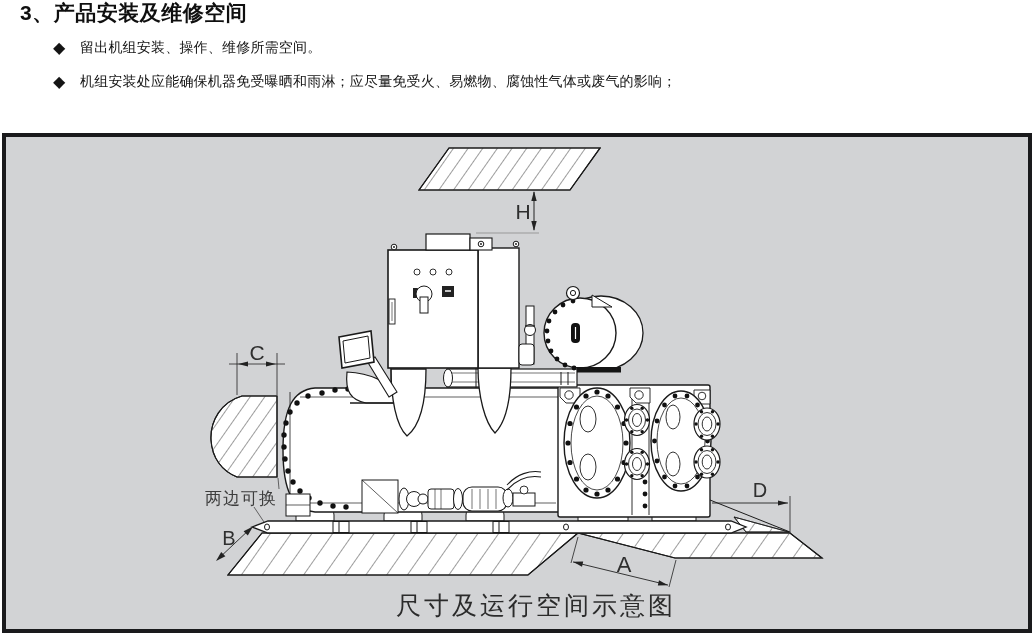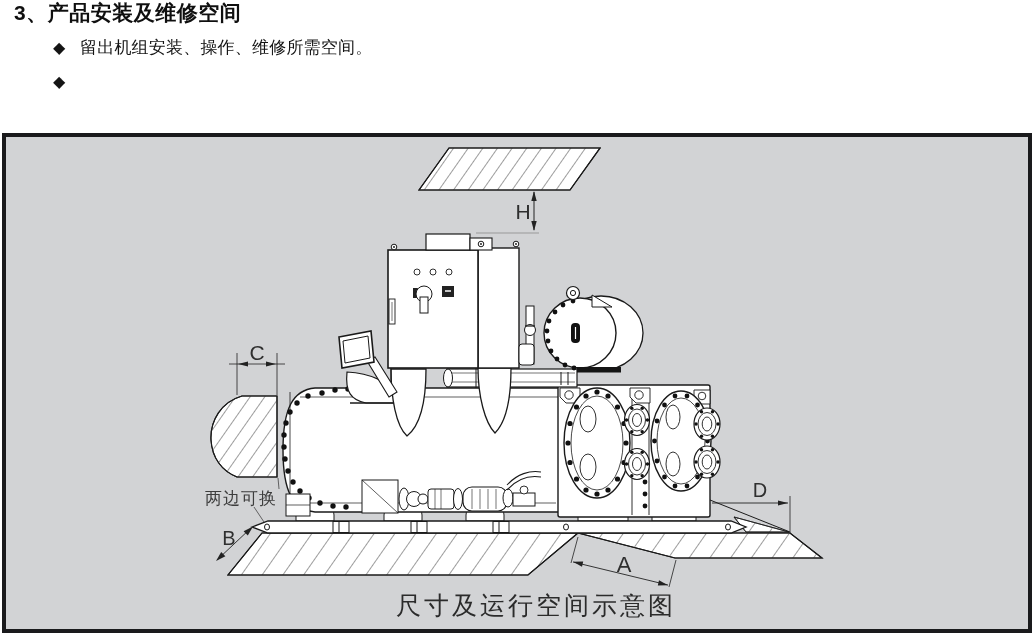--- a/index.html
+++ b/index.html
@@ -1,25 +1,25 @@
 <!DOCTYPE html>
 <html><head>
 <meta charset="utf-8">
 <style>
   html,body{margin:0;padding:0;background:#fff;}
   body{width:1034px;height:633px;position:relative;overflow:hidden;
        font-family:"Liberation Serif","DejaVu Serif",serif;color:#111;}
   .doc-header{position:absolute;left:0;top:0;width:1034px;}
-  .section-title{position:absolute;left:14px;top:0px;margin:0;
+  .section-title{position:absolute;left:20px;top:0px;margin:0;
        font-family:"Liberation Sans","DejaVu Sans",sans-serif;
        font-weight:bold;font-size:21px;line-height:26px;color:#0f0f0f;letter-spacing:0.5px;}
   .bullets{position:absolute;left:53px;top:31px;width:978px;}
   .bullet{display:flex;align-items:flex-start;}
   .marker{width:27px;flex:0 0 27px;font-size:16px;line-height:34px;color:#141414;}
-  .btext{font-size:17px;line-height:34px;color:#141414;letter-spacing:0.2px;text-align:right;}
+  .btext{font-size:14px;line-height:34px;color:#141414;letter-spacing:0.2px;text-align:right;}
   .figure-box{position:absolute;left:2px;top:133px;width:1022px;height:492px;
        border:4px solid #1a1a1c;background:#d2d3d5;}
   svg.diagram{position:absolute;left:0;top:0;width:1034px;height:633px;display:block;}
   .dimlabel{font-family:"Liberation Sans","DejaVu Sans",sans-serif;fill:#2f2f2f;}
   .cjk{font-family:"Liberation Serif","DejaVu Serif",serif;}
 </style>
 </head>
 <body>
 
 <div class="doc-header">
@@ -27,20 +27,21 @@
   <div class="bullets">
     <div class="bullet">
       <span class="marker">◆</span>
       <div class="btext">
         <div>留出机组安装、操作、维修所需空间。</div>
       </div>
     </div>
     <div class="bullet">
       <span class="marker">◆</span>
       <div class="btext">
+        <div>机组安装处应能确保机器免受曝晒和雨淋；应尽量免受火、易燃物、腐蚀性气体或废气的影响；</div>
       </div>
     </div>
   </div>
 </div>
 
 <div class="figure-box"></div>
 
 <svg class="diagram" viewBox="0 0 1034 633">
   <defs>
     <pattern id="hA" width="12" height="12" patternUnits="userSpaceOnUse" patternTransform="rotate(35)">

